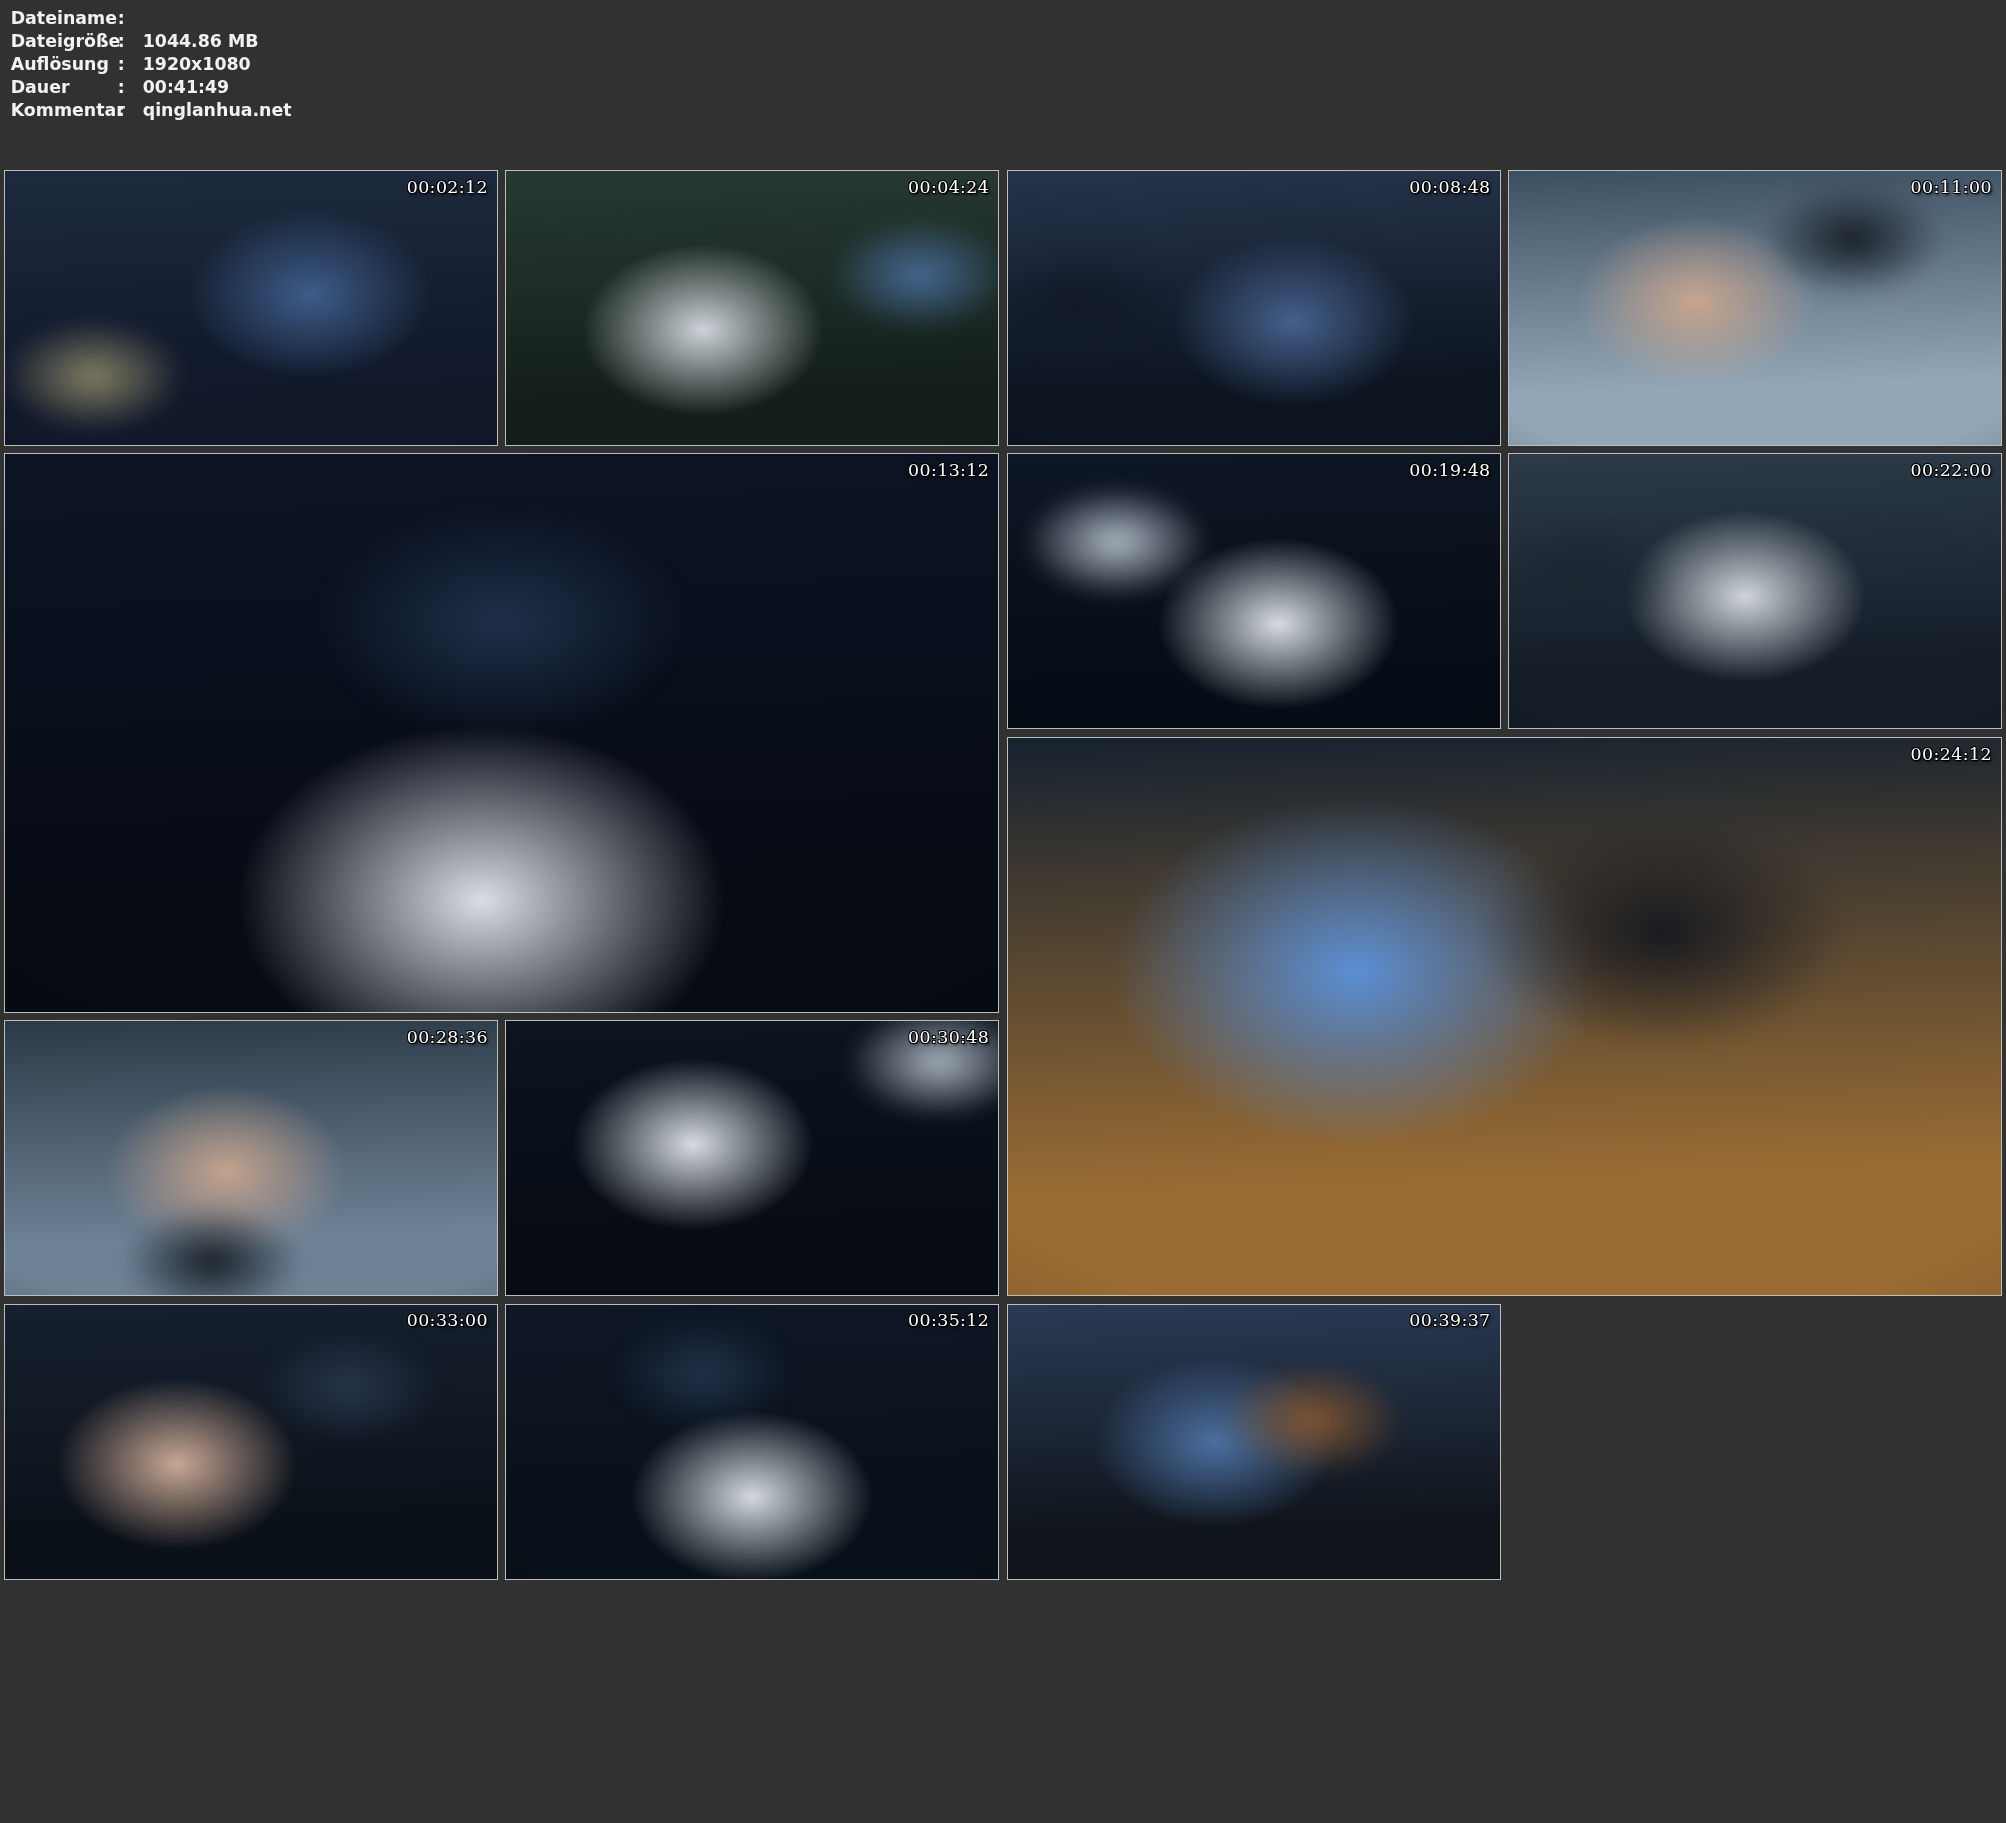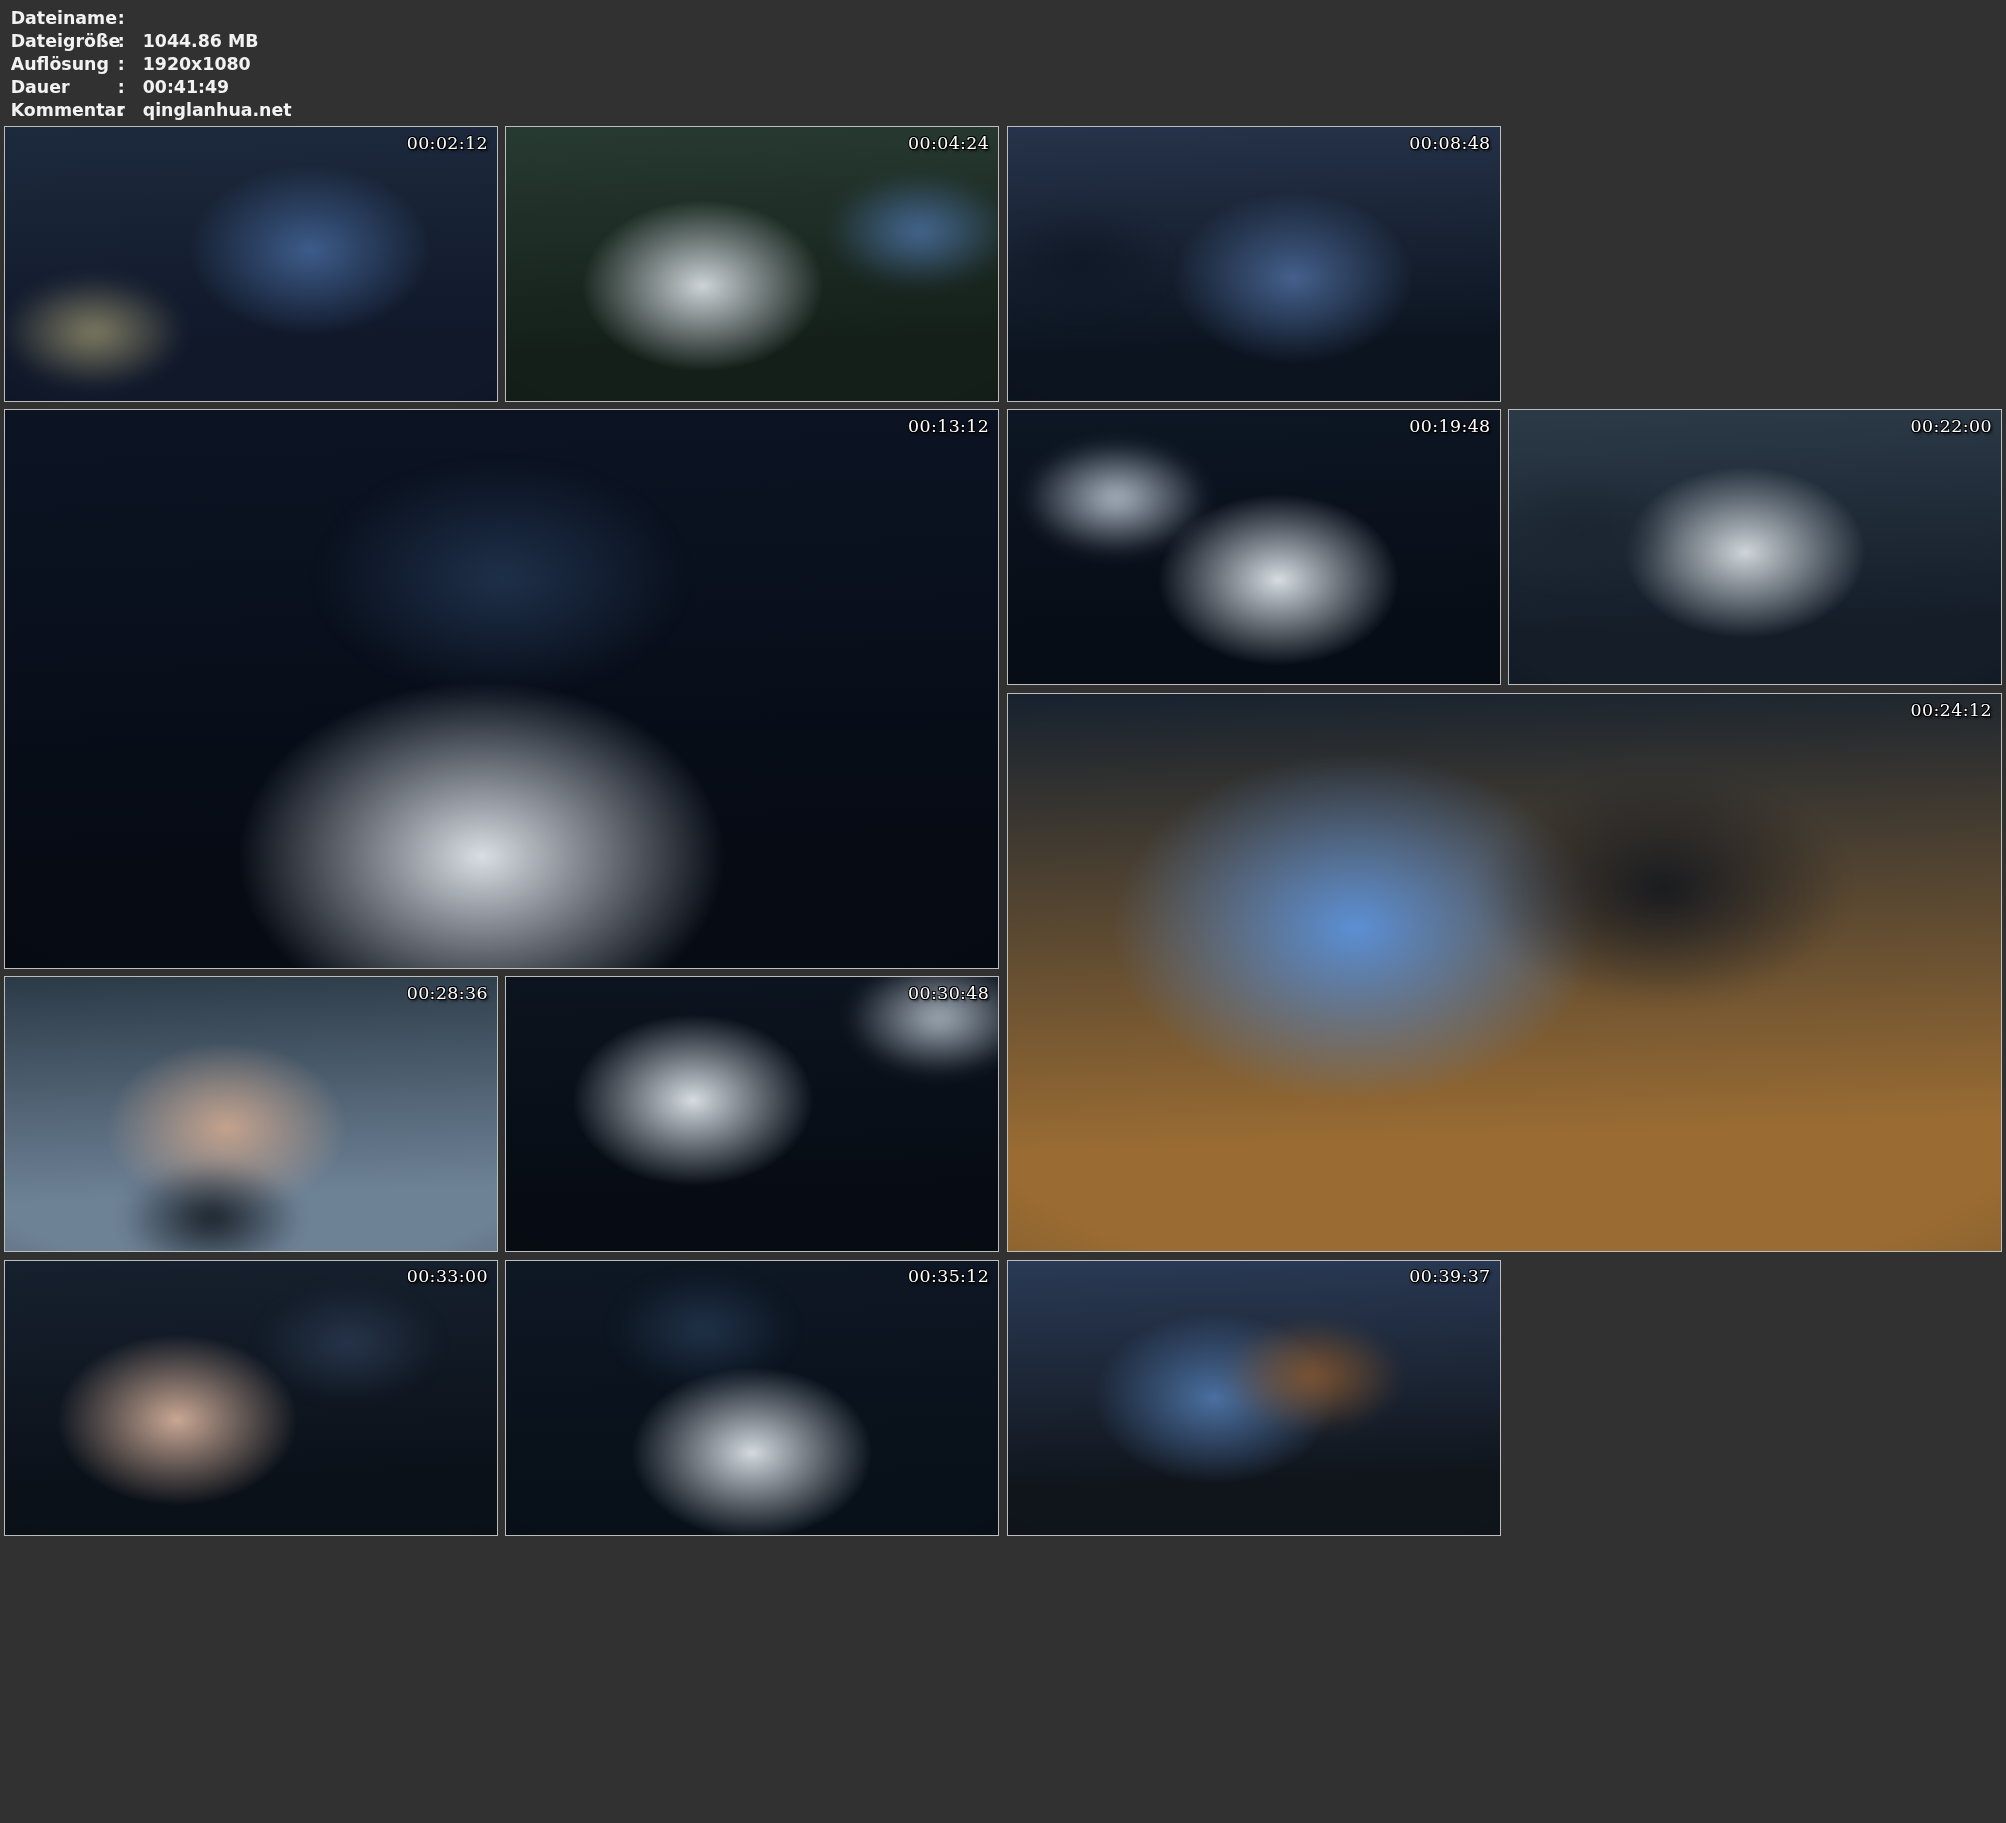--- a/index.html
+++ b/index.html
@@ -36,20 +36,21 @@
   .info-label { width: 107px; flex: 0 0 auto; }
   .info-colon { width: 25px; flex: 0 0 auto; text-align: left; }
   .info-value { flex: 0 1 auto; }
   
   .grid {
     display: grid;
     grid-template-columns: repeat(4, 1fr);
     grid-auto-rows: 276px;
     gap: 7.4px;
     padding: 0 4.1px 4.1px 4.1px;
+    margin-top: 44px;
   }
   .thumb {
     position: relative;
     margin: 0;
     border: 1.7px solid #bdbdbd;
     box-sizing: border-box;
     overflow: hidden;
     background: #0a0f18;
   }
   .thumb.big {
@@ -135,20 +136,24 @@
       <span class="timecode">00:02:12</span>
     </figure>
     <figure class="thumb">
       <div class="scene" style="--c1: #273a31; --c2: #141f1a; --c3: #cdd3d8; --c4: #4a6fa0; --sx: 40%; --sy: 58%; --ax: 84%; --ay: 38%;"></div>
       <span class="timecode">00:04:24</span>
     </figure>
     <figure class="thumb">
       <div class="scene" style="--c1: #26334a; --c2: #0c1420; --c3: #44608c; --c4: #101826; --sx: 58%; --sy: 55%; --ax: 15%; --ay: 50%;"></div>
       <span class="timecode">00:08:48</span>
     </figure>
+    <figure class="thumb">
+      <div class="scene" style="--c1: #3c4f60; --c2: #93a7b8; --c3: #c7a58e; --c4: #10161e; --sx: 38%; --sy: 48%; --ax: 70%; --ay: 25%;"></div>
+      <span class="timecode">00:11:00</span>
+    </figure>
     <figure class="thumb big">
       <div class="scene" style="--c1: #0c1424; --c2: #060b14; --c3: #d9dee5; --c4: #21344f; --sx: 48%; --sy: 80%; --ax: 50%; --ay: 30%;"></div>
       <span class="timecode">00:13:12</span>
     </figure>
     <figure class="thumb">
       <div class="scene" style="--c1: #0d1624; --c2: #070d16; --c3: #d6dce2; --c4: #c2cdd8; --sx: 55%; --sy: 62%; --ax: 22%; --ay: 32%;"></div>
       <span class="timecode">00:19:48</span>
     </figure>
     <figure class="thumb">
       <div class="scene" style="--c1: #2c3a48; --c2: #141d28; --c3: #cfd5da; --c4: #1a2530; --sx: 48%; --sy: 52%; --ax: 15%; --ay: 45%;"></div>

